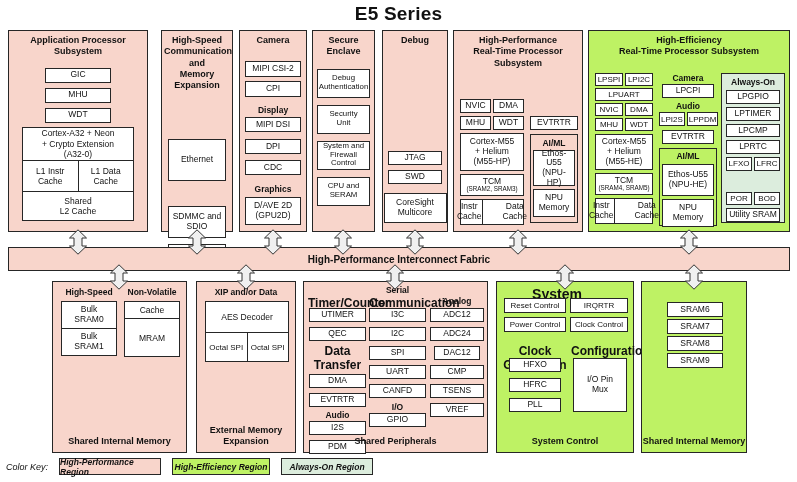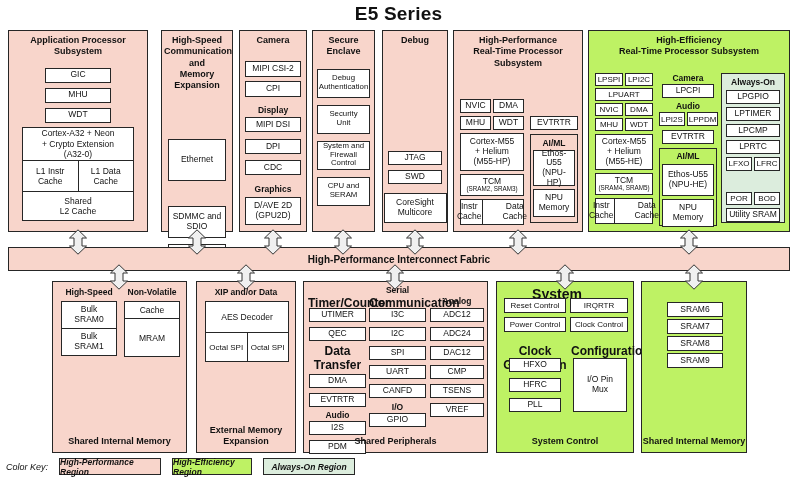--- a/index.html
+++ b/index.html
@@ -281,21 +281,21 @@
       <div class="wbox" style="width:57px;height:14px;margin-top:5px">SPI</div>
       <div class="wbox" style="width:57px;height:14px;margin-top:5px">UART</div>
       <div class="wbox" style="width:57px;height:14px;margin-top:5px">CANFD</div>
       <div class="hdr" style="margin-top:4px;font-size:8.5px">I/O</div>
       <div class="wbox" style="width:57px;height:14px;margin-top:1px">GPIO</div>
     </div>
 
     <div class="abs col" style="left:126px;top:26px;width:54px">
       <div class="wbox" style="width:54px;height:14px">ADC12</div>
       <div class="wbox" style="width:54px;height:14px;margin-top:5px">ADC24</div>
-      <div class="wbox" style="width:54px;height:14px;margin-top:5px">DAC12</div>
+      <div class="wbox" style="width:46px;height:14px;margin-top:5px">DAC12</div>
       <div class="wbox" style="width:54px;height:14px;margin-top:5px">CMP</div>
       <div class="wbox" style="width:54px;height:14px;margin-top:5px">TSENS</div>
       <div class="wbox" style="width:54px;height:14px;margin-top:5px">VREF</div>
     </div>
     <div class="blabel">Shared Peripherals</div>
   </div>
 
   <div class="block he" style="left:496px;top:281px;width:138px;height:172px">
     <div class="abs hdr" style="left:0;right:16px;top:4px;font-size:14px">System</div>
     <div class="abs wbox" style="left:7px;top:16px;width:62px;height:15px;font-size:8px">Reset Control</div>
@@ -355,17 +355,17 @@
   <svg class="arrow" style="left:555px;top:264px" viewBox="0 0 20 26">
       <polygon points="10,0.8 18.5,9 14,9 14,17 18.5,17 10,25.2 1.5,17 6,17 6,9 1.5,9" fill="#f0f0f0" stroke="#333" stroke-width="1"></polygon>
     </svg>
   <svg class="arrow" style="left:684px;top:264px" viewBox="0 0 20 26">
       <polygon points="10,0.8 18.5,9 14,9 14,17 18.5,17 10,25.2 1.5,17 6,17 6,9 1.5,9" fill="#f0f0f0" stroke="#333" stroke-width="1"></polygon>
     </svg>
 
   <div class="ck">
     <span class="lab">Color Key:</span>
     <div class="ckbox hp" style="width:102px">High-Performance Region</div>
-    <div class="ckbox he" style="width:80px">High-Efficiency Region</div>
+    <div class="ckbox he" style="width:98px">High-Efficiency Region</div>
     <div class="ckbox ao" style="width:92px">Always-On Region</div>
   </div>
 
 </div>
 
 </body></html>

